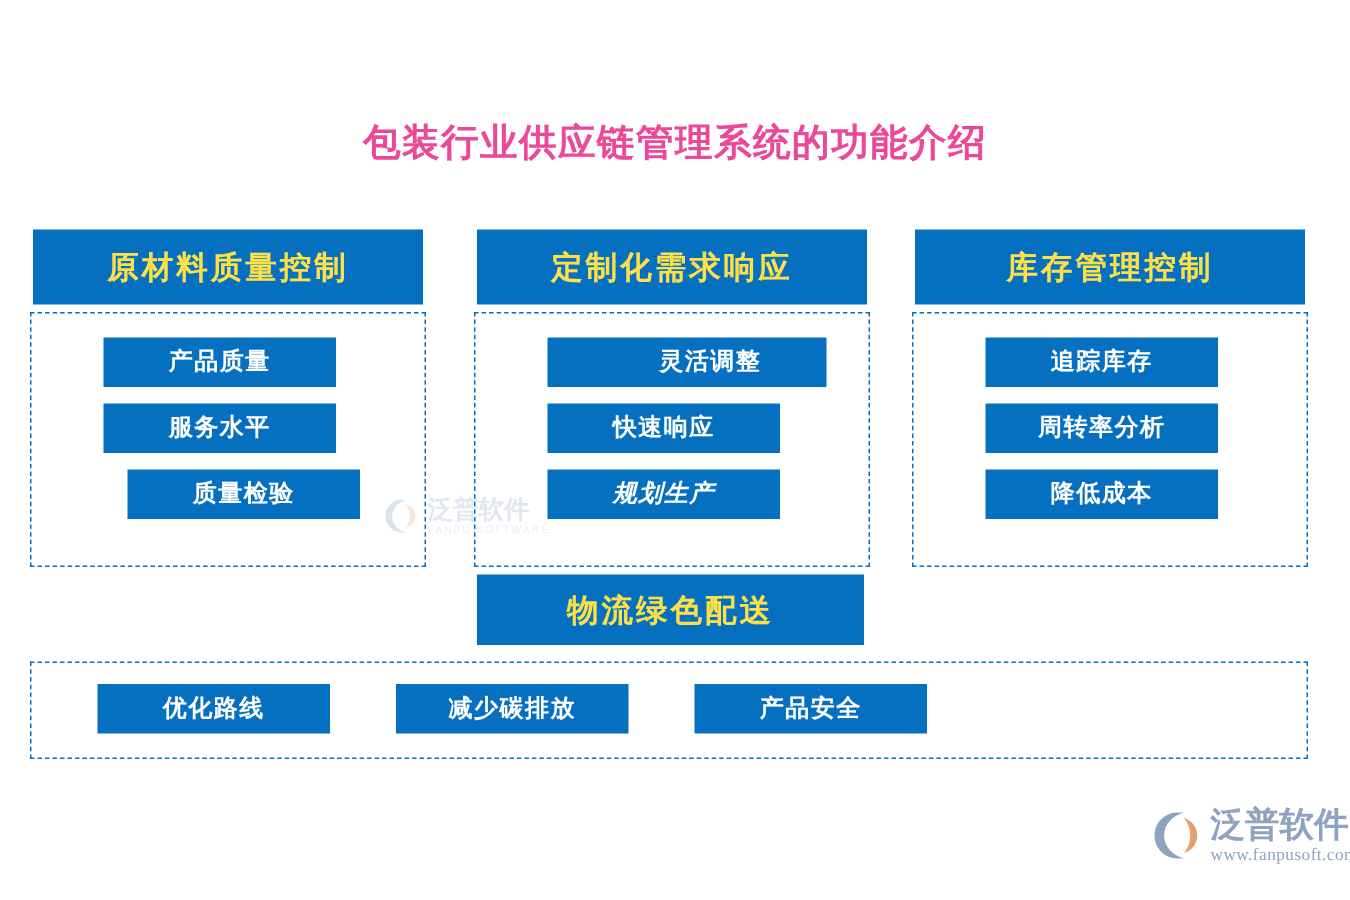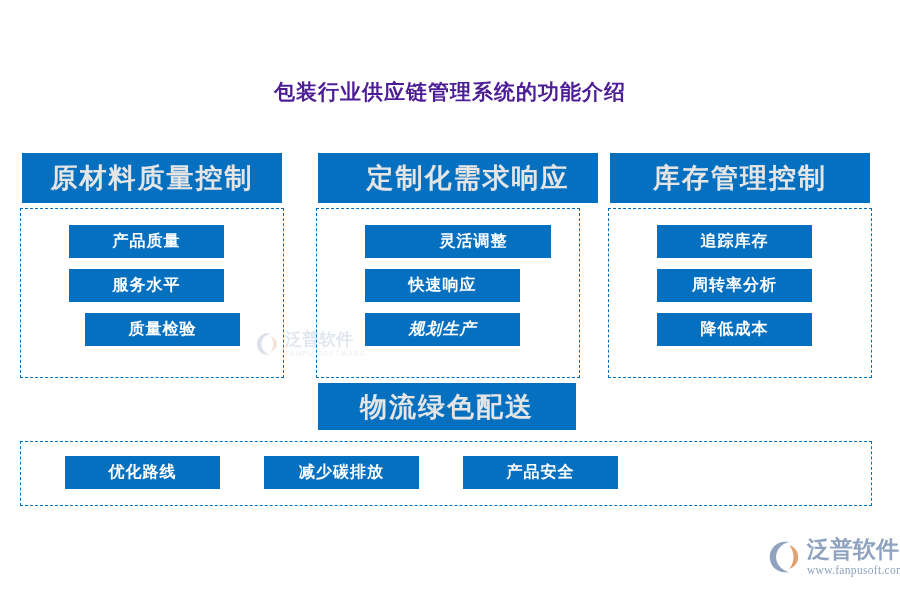--- a/index.html
+++ b/index.html
@@ -21,36 +21,36 @@
     height: 600px;
   }
 
   
   .page-title {
     position: absolute;
     left: 0;
     top: 78px;
     width: 900px;
     text-align: center;
-    font-size: 21px;
-    font-weight: bold;
-    color: #4c1d95;
+    font-size: 25px;
+    font-weight: bold;
+    color: #ec4899;
     letter-spacing: 1px;
     white-space: nowrap;
   }
 
   
   .bar {
     position: absolute;
     background: #0570c0;
-    color: #e5e5e5;
+    color: #fde047;
     display: flex;
     align-items: center;
     justify-content: center;
-    font-size: 27px;
+    font-size: 21px;
     font-weight: bold;
     letter-spacing: 2px;
     white-space: nowrap;
   }
 
   
   .dashbox {
     position: absolute;
     border: 1.6px dashed #0570c0;
     background: transparent;
@@ -66,21 +66,21 @@
     justify-content: center;
     font-size: 16px;
     font-weight: bold;
     letter-spacing: 1px;
     white-space: nowrap;
     text-align: center;
   }
 
   
   .col1-bar  { left: 22px;  top: 153px; width: 260px; height: 50px; }
-  .col2-bar  { left: 318px; top: 153px; width: 260px; height: 50px; padding-left: 20px; }
+  .col2-bar  { left: 318px; top: 153px; width: 260px; height: 50px; }
   .col3-bar  { left: 610px; top: 153px; width: 260px; height: 50px; }
 
   .col1-box  { left: 20px;  top: 208px; width: 262px; height: 168px; }
   .col2-box  { left: 316px; top: 208px; width: 262px; height: 168px; }
   .col3-box  { left: 608px; top: 208px; width: 262px; height: 168px; }
 
   .mid-bar   { left: 318px; top: 383px; width: 258px; height: 47px; }
   .bottom-box{ left: 20px;  top: 441px; width: 850px; height: 63px; }
 
   

